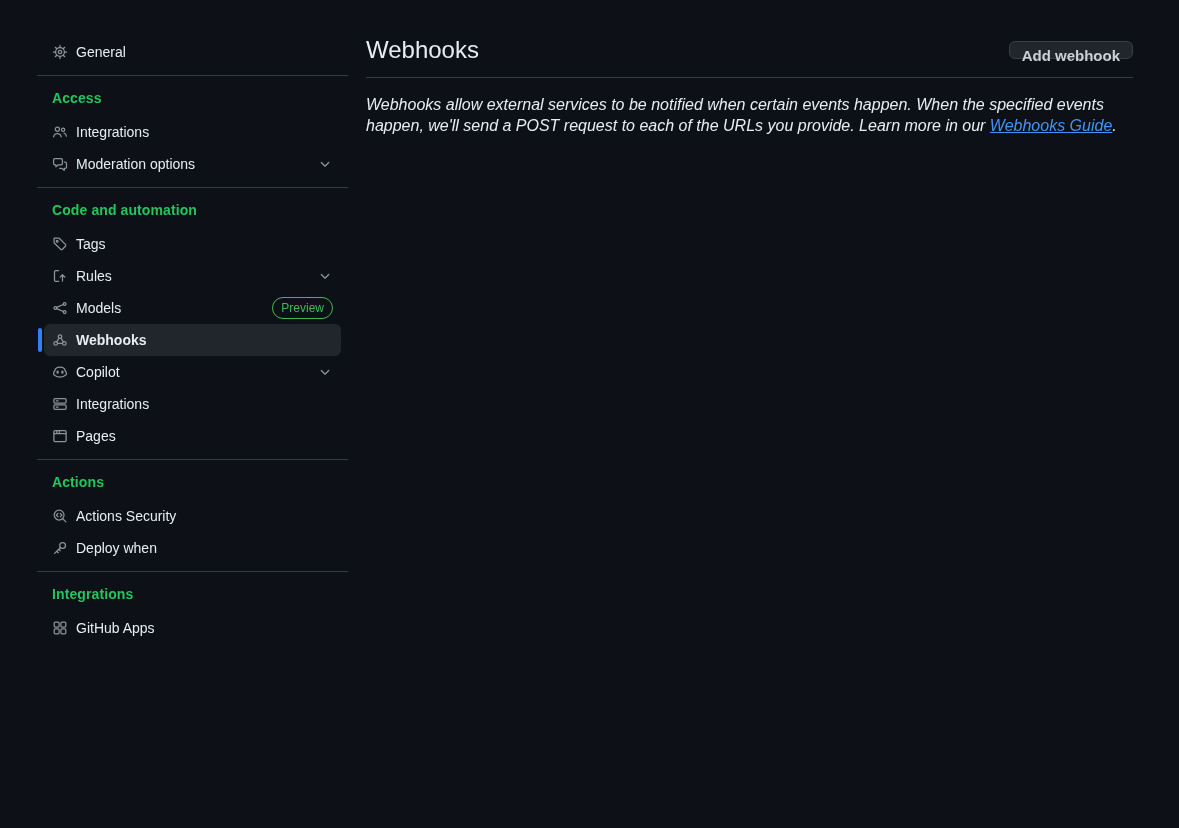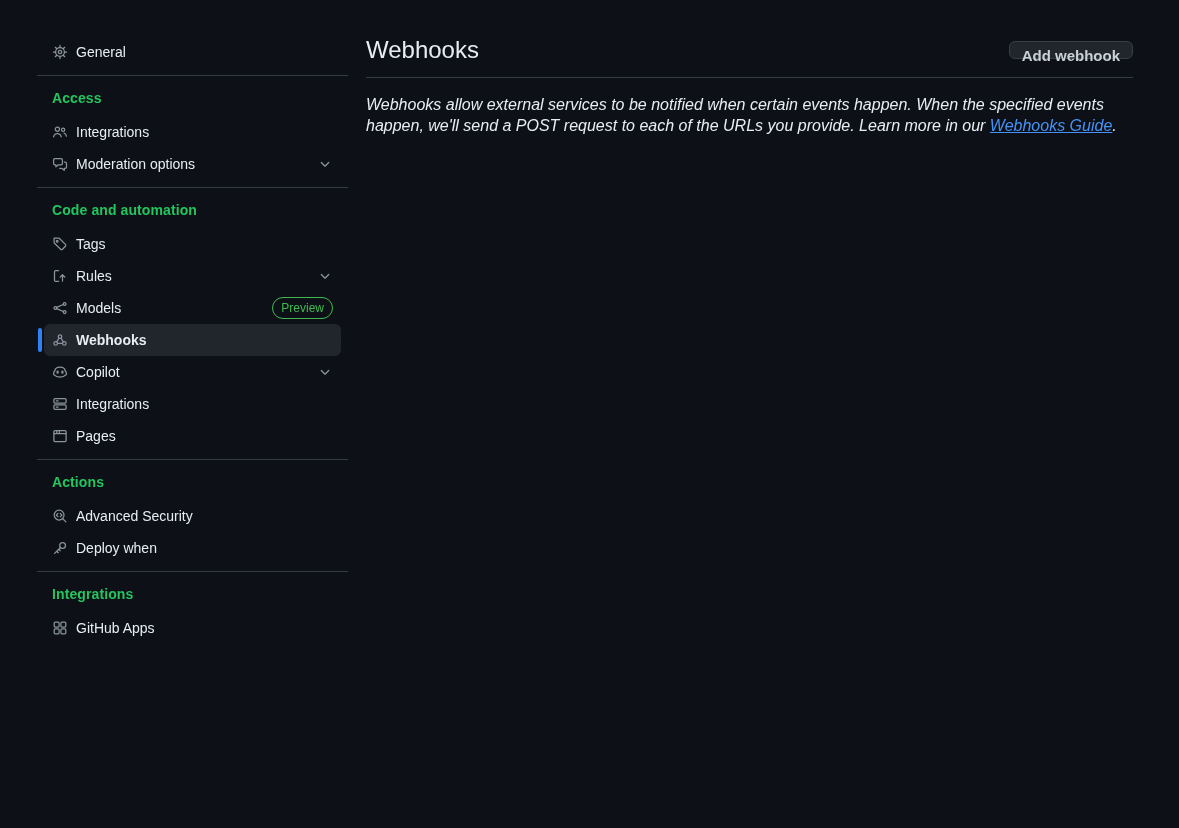--- a/index.html
+++ b/index.html
@@ -163,21 +163,21 @@
       <div class="sb-divider"></div>
       <div class="sb-header">Actions</div>
       <a class="sb-item">
         <span class="sb-icon">
           <svg width="16" height="16" viewBox="0 0 16 16" fill="none" stroke="#8b949e" stroke-width="1.25" stroke-linecap="round" stroke-linejoin="round" aria-hidden="true">
             <circle cx="7.1" cy="7.1" r="4.9"></circle>
             <path d="M10.8 10.8l3.1 3.1"></path>
             <path d="M5.9 5.5L4.3 7.1l1.6 1.6M8.3 5.5l1.6 1.6-1.6 1.6"></path>
           </svg>
         </span>
-        <span class="sb-label">Advanced Security</span>
+        <span class="sb-label">Actions Security</span>
       </a>
       <a class="sb-item">
         <span class="sb-icon">
           <svg width="16" height="16" viewBox="0 0 16 16" fill="none" stroke="#8b949e" stroke-width="1.25" stroke-linecap="round" stroke-linejoin="round" aria-hidden="true">
             <circle cx="10.6" cy="5.4" r="2.9"></circle>
             <path d="M8.5 7.5l-5.9 5.9M4.8 11.2l1.5 1.5M6.8 9.2l1.5 1.5"></path>
           </svg>
         </span>
         <span class="sb-label">Deploy when</span>
       </a>

